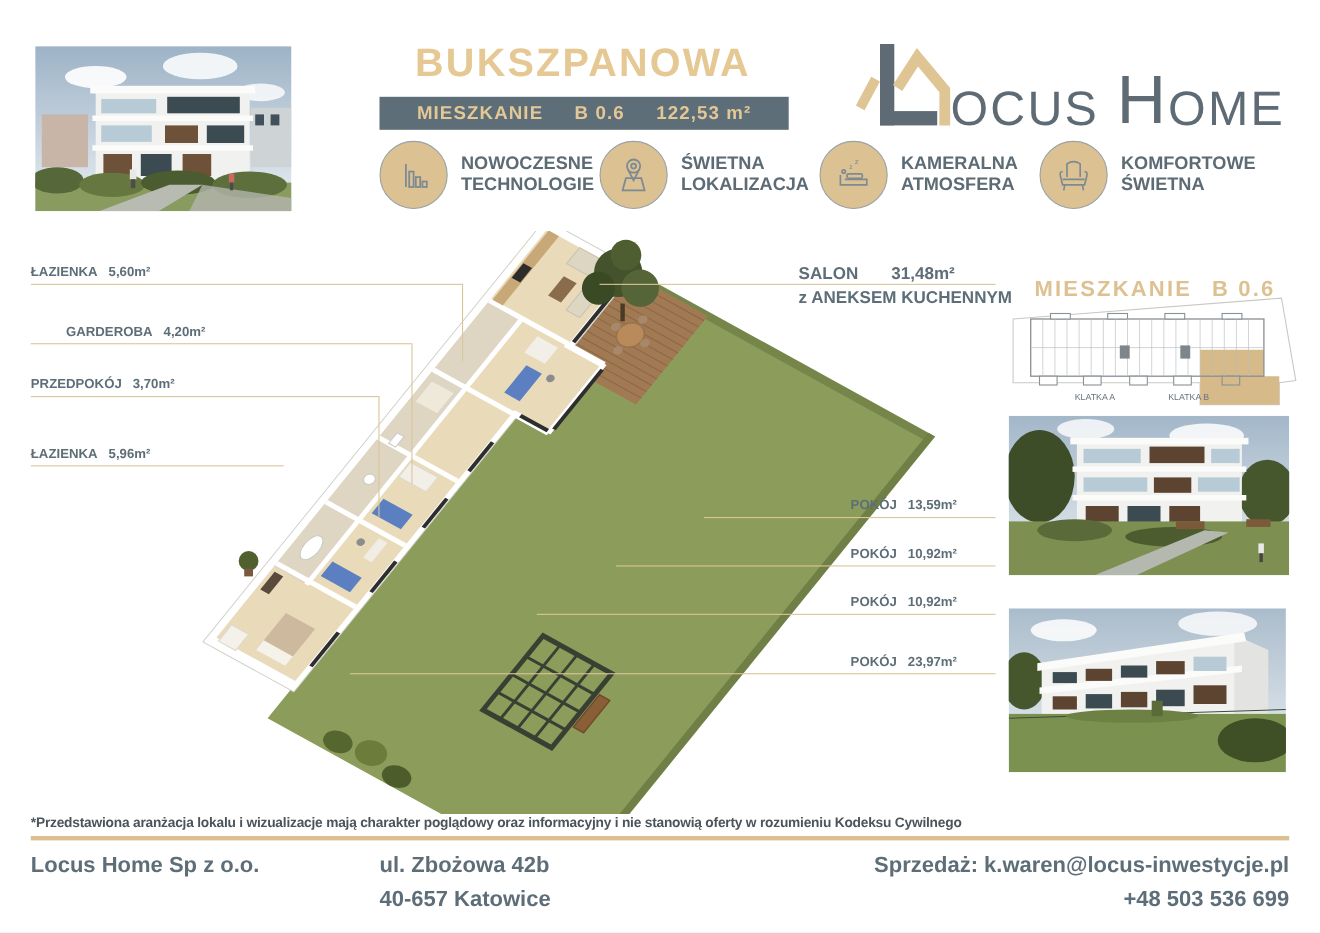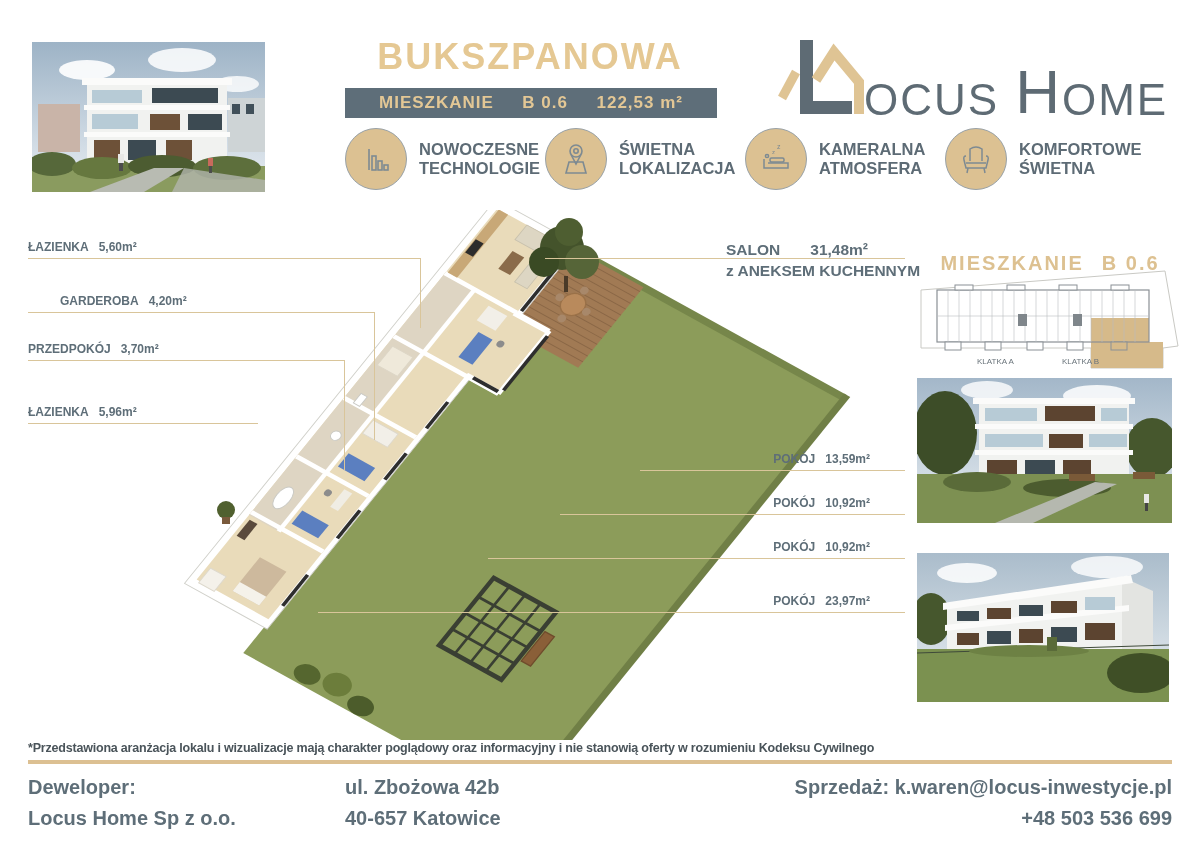--- a/index.html
+++ b/index.html
@@ -410,21 +410,20 @@
     <path d="M0,100 L252,92" stroke="#3f4a3a" stroke-width="1"></path>
     <ellipse cx="224" cy="120" rx="34" ry="20" fill="#3f4f26"></ellipse>
     <ellipse cx="112" cy="98" rx="60" ry="6" fill="#6d8144"></ellipse>
     <rect x="130" y="84" width="10" height="14" fill="#5a6b39"></rect>
   </svg>
 
   <div class="disclaimer">*Przedstawiona aranżacja lokalu i wizualizacje mają charakter poglądowy oraz informacyjny i nie stanowią oferty w rozumieniu Kodeksu Cywilnego</div>
   <div class="footer-rule"></div>
 
   <div class="foot foot-dev">
-    <div>Deweloper:</div>
     <div>Locus Home Sp z o.o.</div>
   </div>
   <div class="foot foot-addr">
     <div>ul. Zbożowa 42b</div>
     <div>40-657 Katowice</div>
   </div>
   <div class="foot foot-sales">
     <div>
       <span>Sprzedaż:</span>
       <span>k.waren@locus-inwestycje.pl</span>

